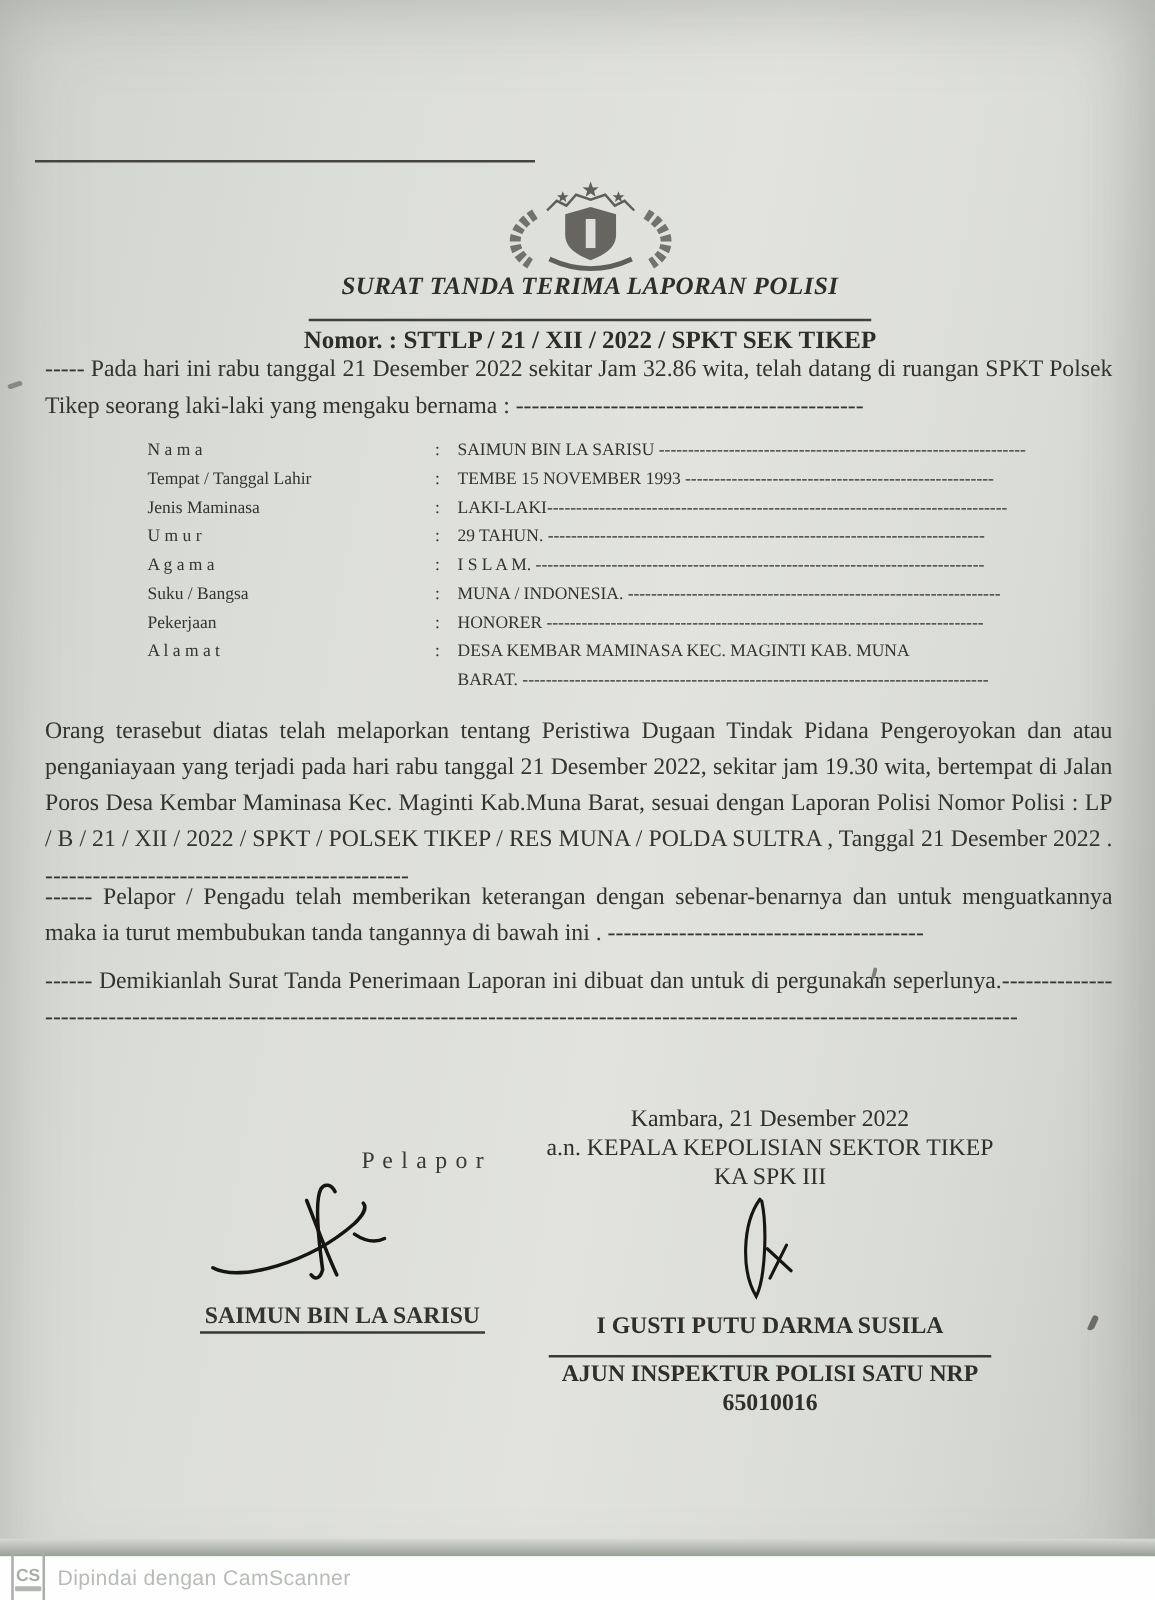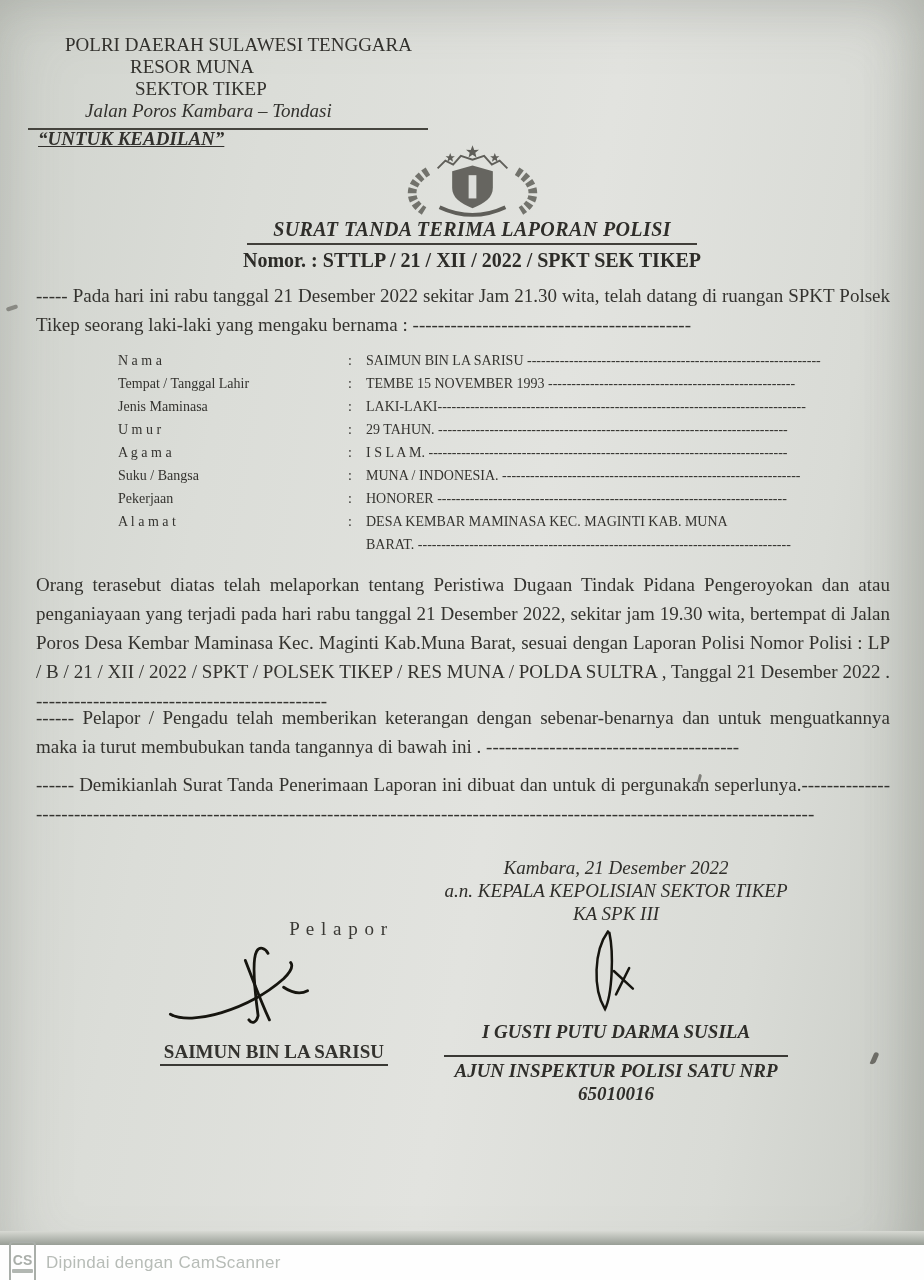--- a/index.html
+++ b/index.html
@@ -20,21 +20,21 @@
   .lh3 { margin-left:99px; }
   .lh-address { margin-left:49px; font-style:italic; }
   .lh-rule { position:absolute; left:28px; top:128px; width:400px; height:2px; background:#45443e; }
   .lh-motto { margin-top:6px; margin-left:2px; font-style:italic; font-weight:bold; text-decoration:underline; }
 
   
   .emblem { position:absolute; left:395px; top:142px; opacity:.88; }
 
   
   .title-block { position:absolute; left:10px; top:218px; width:924px; text-align:center; }
-  .title-underline { display:inline-block; padding:0 26px 2px; border-bottom:2px solid #413f3a;
+  .title-underline { display:inline-block; padding:0 26px 14px; border-bottom:2px solid #413f3a;
     font-style:italic; font-weight:bold; font-size:20px; letter-spacing:.4px; color:#2f2e2a; }
   .nomor { margin-top:4px; font-weight:bold; font-size:20px; color:#2d2c28; }
 
   
   .para { position:absolute; left:36px; width:854px; font-size:19px; line-height:29px;
     text-align:justify; overflow:hidden; }
   .p-intro   { top:281px; max-height:62px; }
   .p-report  { top:570px; max-height:150px; }
   .p-state   { top:703px; max-height:64px; }
   .p-close   { top:770px; max-height:64px; }
@@ -49,22 +49,22 @@
   .id-value-wrap .v1 { white-space:nowrap; overflow:hidden; }
   .id-value-wrap .v2 { white-space:nowrap; overflow:hidden; }
 
   
   .sign-left { position:absolute; left:88px; top:918px; width:300px; text-align:right; font-size:19px; }
   .sign-left .role { letter-spacing:1px; color:#3a3935; }
   .sign-left .sig { margin-top:2px; }
   .sign-left .name { display:inline-block; margin-top:2px; padding:0 4px 1px; font-weight:bold;
     border-bottom:2px solid #3a3935; }
 
-  .sign-right { position:absolute; left:416px; top:856px; width:400px; text-align:center;
-    font-size:19px; line-height:23px; color:#2f2e2a;font-style:italic; }
+  .sign-right { position:absolute; left:416px; top:884px; width:400px; text-align:center;
+    font-size:19px; line-height:23px; color:#2f2e2a; }
   .sign-right .sig { margin:2px 0 0; }
   .sign-right .name { display:inline-block; padding:0 38px 12px; font-weight:bold;
     border-bottom:2px solid #3a3935; }
   .sign-right .rank { font-weight:bold; margin-top:2px; }
 
   
   .mark { position:absolute; background:#55544e; border-radius:2px; }
   .mark1 { left:6px;  top:306px; width:12px; height:4px; transform:rotate(-18deg); opacity:.55; }
   .mark2 { left:872px; top:1052px; width:5px;  height:13px; transform:rotate(24deg); opacity:.8; border-radius:3px 3px 5px 1px; }
   .mark3 { left:698px; top:774px; width:3px;  height:9px;  transform:rotate(14deg); opacity:.7; }
@@ -78,27 +78,20 @@
     color:#a9aea9; font-weight:bold; font-size:14px; display:flex; align-items:center; justify-content:center;
     flex-direction:column; }
   .cs-logo .cs-tab { width:21px; height:4px; background:#b2b7b2; margin-top:1px; border-radius:1px; }
   .cs-text { margin-left:10px; font-size:17px; color:#b7bcb7; letter-spacing:.3px; }
 </style>
 </head>
 <body>
 
 <div class="page">
 
-  <div class="letterhead">
-    <div class="lh1">POLRI DAERAH SULAWESI TENGGARA</div>
-    <div class="lh2">RESOR   MUNA</div>
-    <div class="lh3">SEKTOR TIKEP</div>
-    <div class="lh-address">Jalan Poros Kambara – Tondasi</div>
-    <div class="lh-motto">“UNTUK KEADILAN”</div>
-  </div>
   <div class="lh-rule"></div>
 
   <svg class="emblem" width="155" height="78" viewBox="0 0 160 80">
     <g fill="#4e4d47" stroke="#4e4d47">
       <polygon stroke="none" points="80,3 81.8,7.9 86.7,7.8 82.9,10.9 84.1,15.7 80,12.8 75.9,15.7 77.1,10.9 73.3,7.8 78.2,7.9"></polygon>
       <polygon stroke="none" points="57,11 58.3,14.5 61.8,14.4 59.1,16.6 59.9,20 57,18 54.1,20 54.9,16.6 52.2,14.4 55.7,14.5"></polygon>
       <polygon stroke="none" points="103,11 104.3,14.5 107.8,14.4 105.1,16.6 105.9,20 103,18 100.1,20 100.9,16.6 98.2,14.4 101.7,14.5"></polygon>
       <polyline fill="none" stroke-width="2" points="44,27 52,19 60,23 68,14 80,18 92,14 100,23 108,19 116,27"></polyline>
       <path fill="none" stroke-width="9" stroke-dasharray="5 3" d="M34,30 C14,42 12,60 30,71" opacity=".85"></path>
       <path fill="none" stroke-width="9" stroke-dasharray="5 3" d="M126,30 C146,42 148,60 130,71" opacity=".85"></path>
@@ -106,21 +99,21 @@
       <rect x="76" y="34" width="8" height="24" fill="#dddedb" stroke="none"></rect>
       <path fill="none" stroke-width="4" d="M46,67 Q80,83 114,67"></path>
     </g>
   </svg>
 
   <div class="title-block">
     <div class="title-underline">SURAT TANDA TERIMA LAPORAN POLISI</div>
     <div class="nomor">Nomor. : STTLP /  21 /  XII  / 2022 / SPKT SEK TIKEP</div>
   </div>
 
-  <p class="para p-intro">-----   Pada hari ini rabu tanggal 21 Desember 2022 sekitar Jam 21.30  wita, telah datang di ruangan SPKT Polsek Tikep  seorang laki-laki  yang mengaku bernama : --------------------------------------------</p>
+  <p class="para p-intro">-----   Pada hari ini rabu tanggal 21 Desember 2022 sekitar Jam 32.86  wita, telah datang di ruangan SPKT Polsek Tikep  seorang laki-laki  yang mengaku bernama : --------------------------------------------</p>
 
   <div class="identity">
     <div class="id-row">
       <div class="id-label">N a m a</div>
       <div class="id-colon">:</div>
       <div class="id-value">SAIMUN BIN LA SARISU ---------------------------------------------------------------</div>
     </div>
     <div class="id-row">
       <div class="id-label">Tempat / Tanggal Lahir</div>
       <div class="id-colon">:</div>

